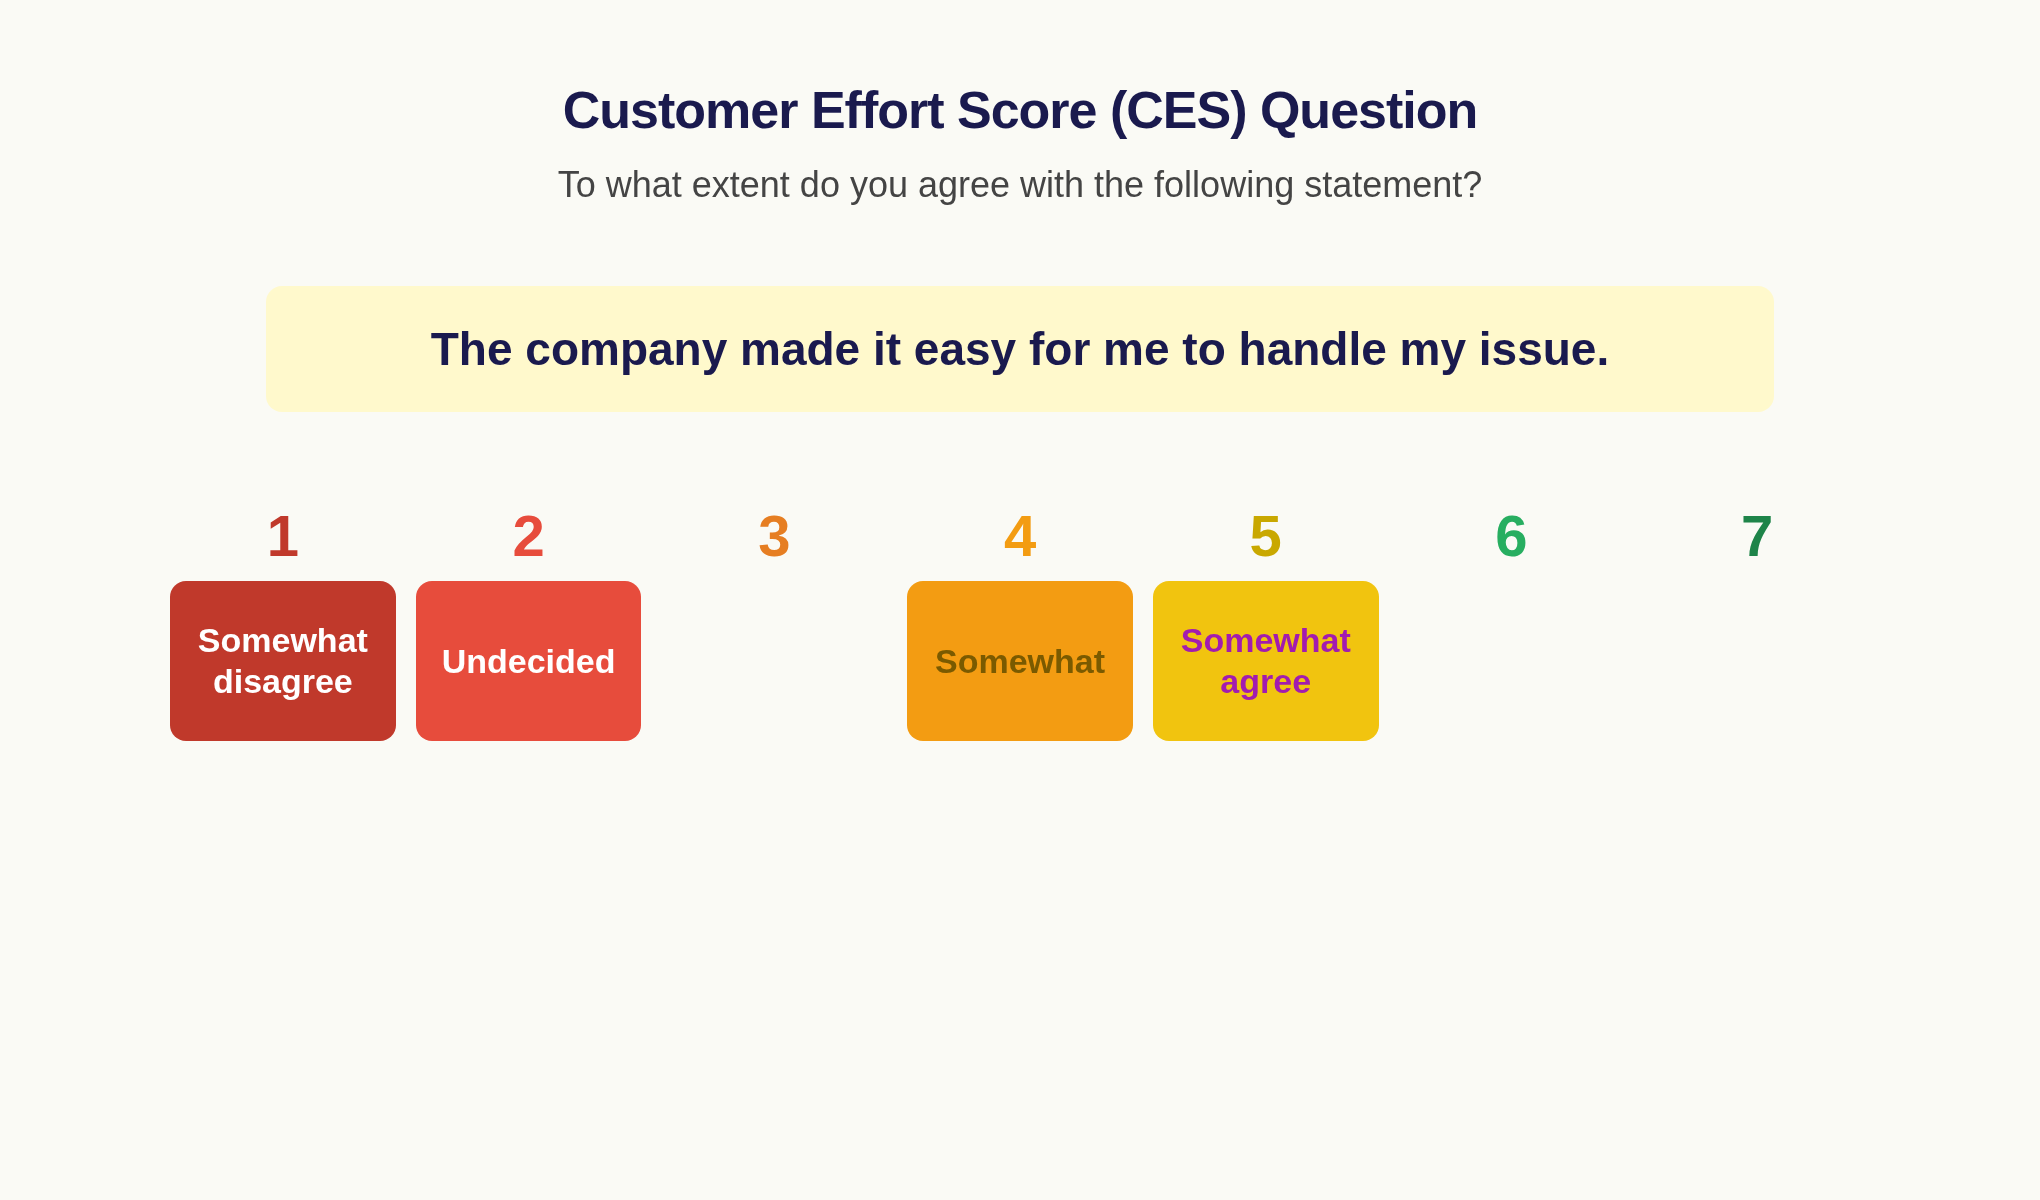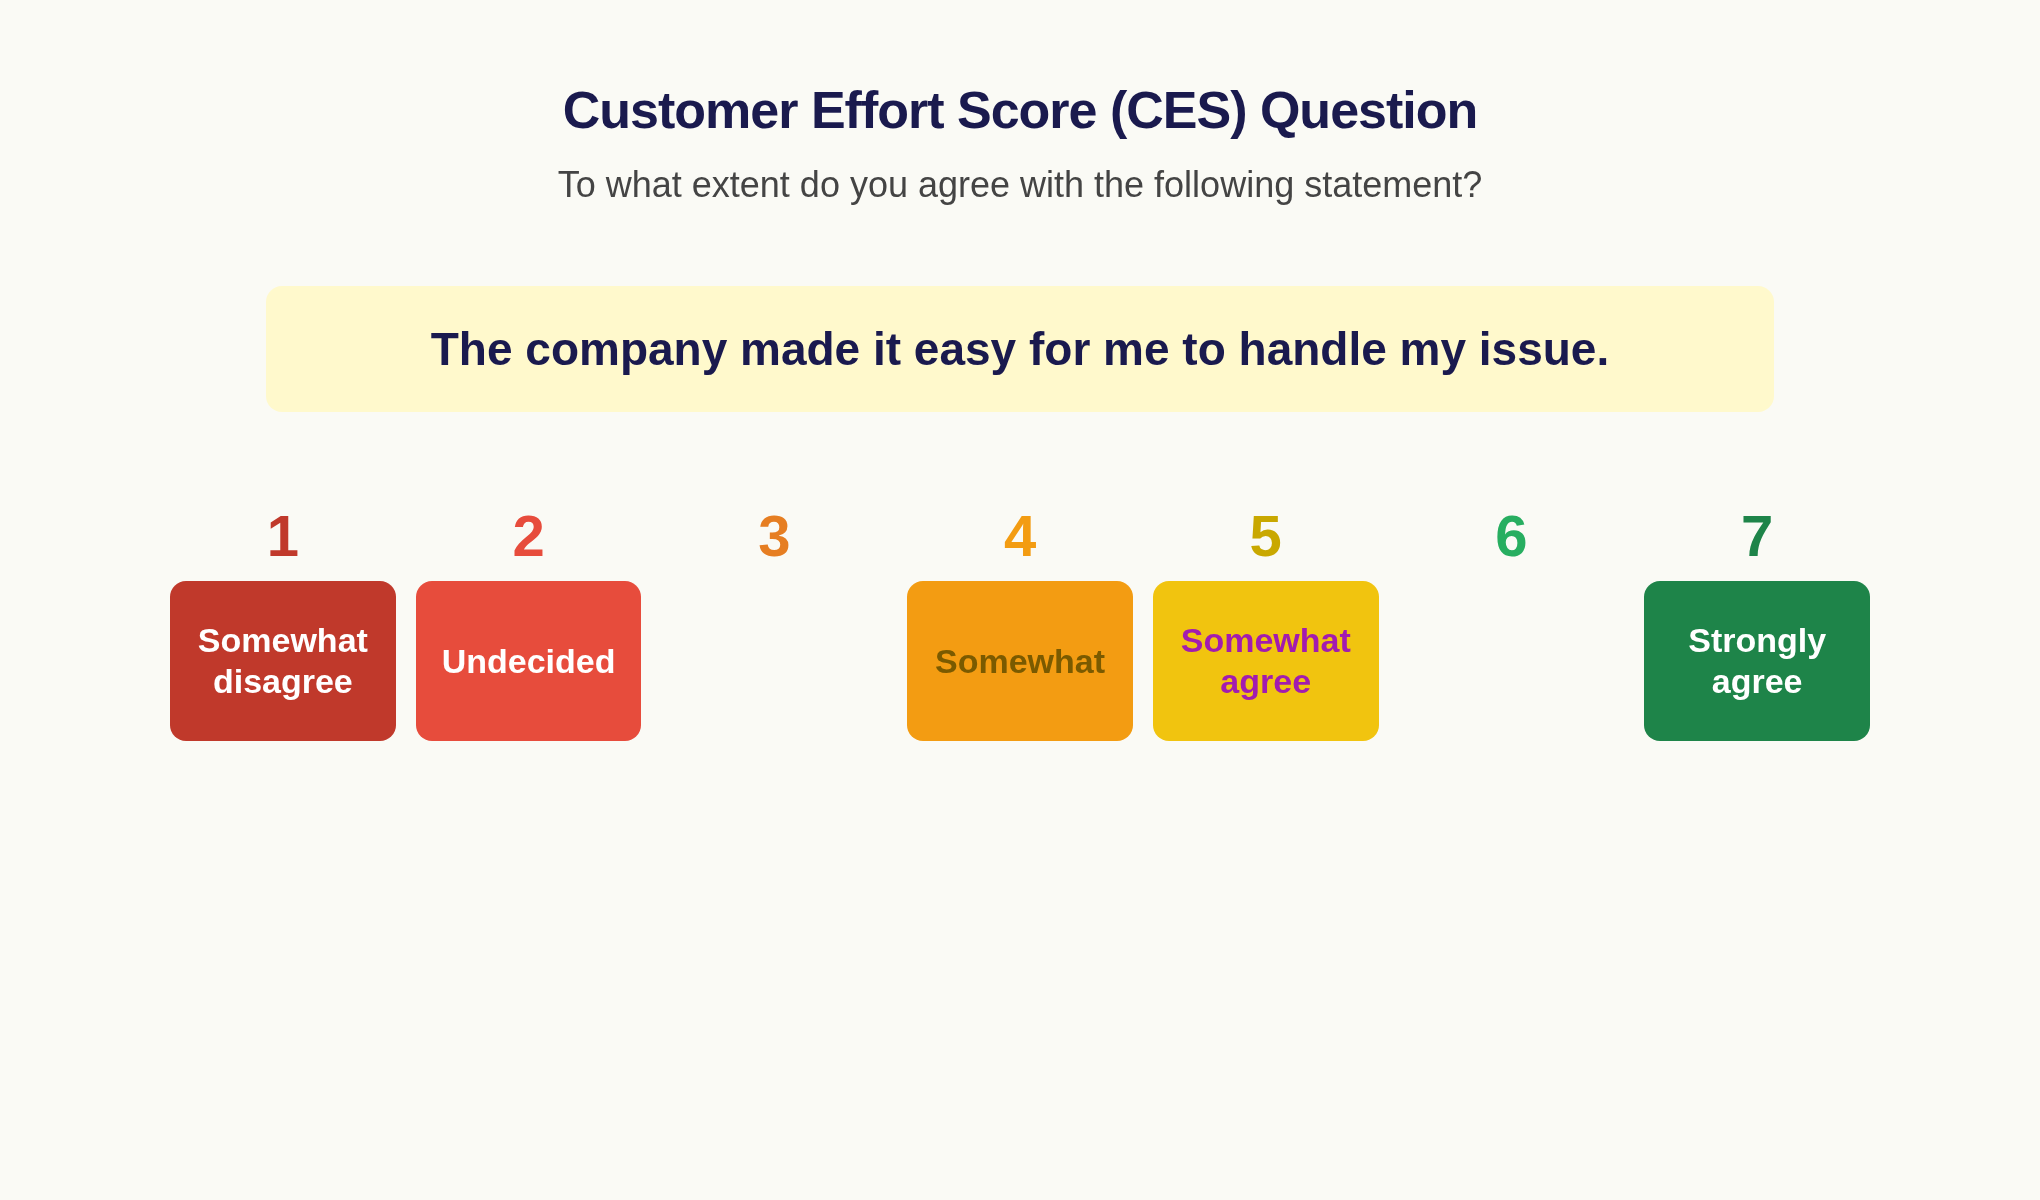--- a/index.html
+++ b/index.html
@@ -136,15 +136,14 @@
     </div>
     <div class="scale-item">
       <span class="scale-number num-5">5</span>
       <button class="scale-button btn-5">Somewhat agree</button>
     </div>
     <div class="scale-item">
       <span class="scale-number num-6">6</span>
     </div>
     <div class="scale-item">
       <span class="scale-number num-7">7</span>
-      <button class="scale-button btn-7">Strongly agree</button>
     </div>
   </div>
 
 </body></html>

